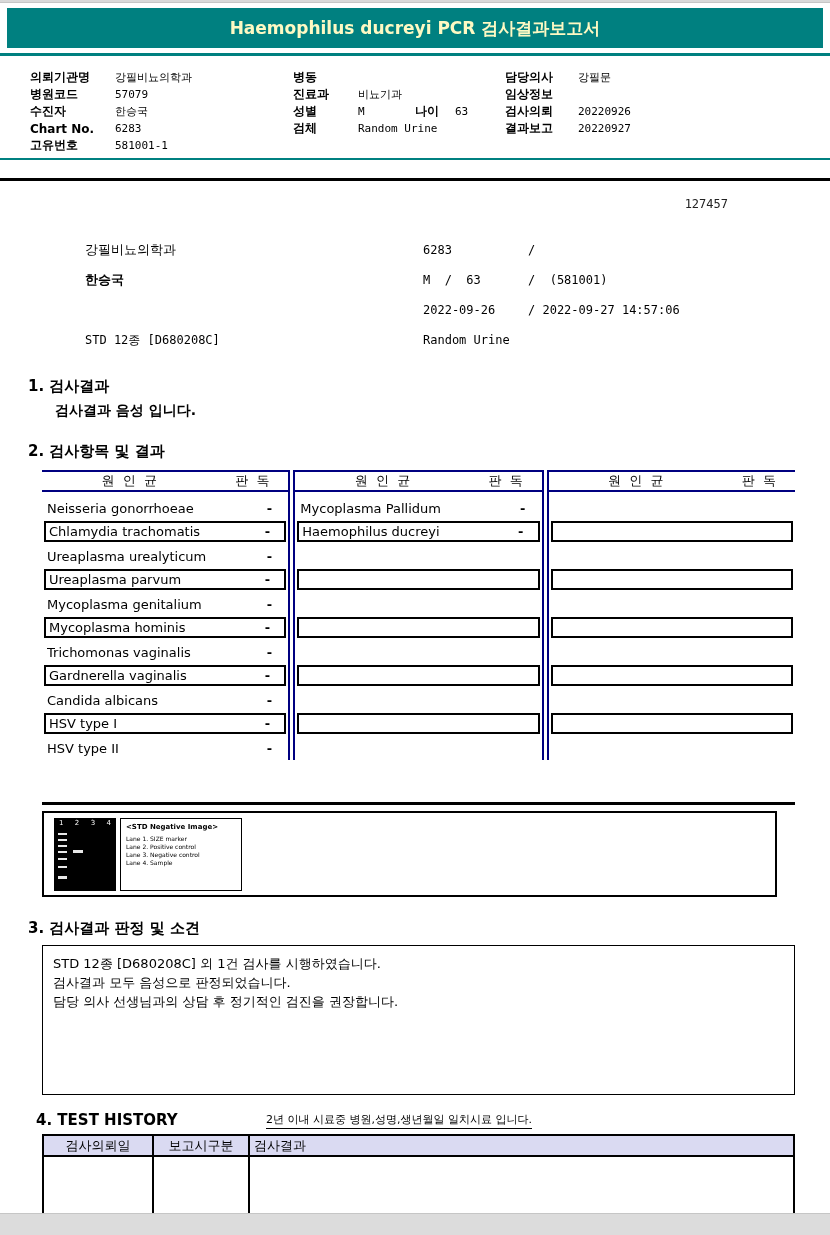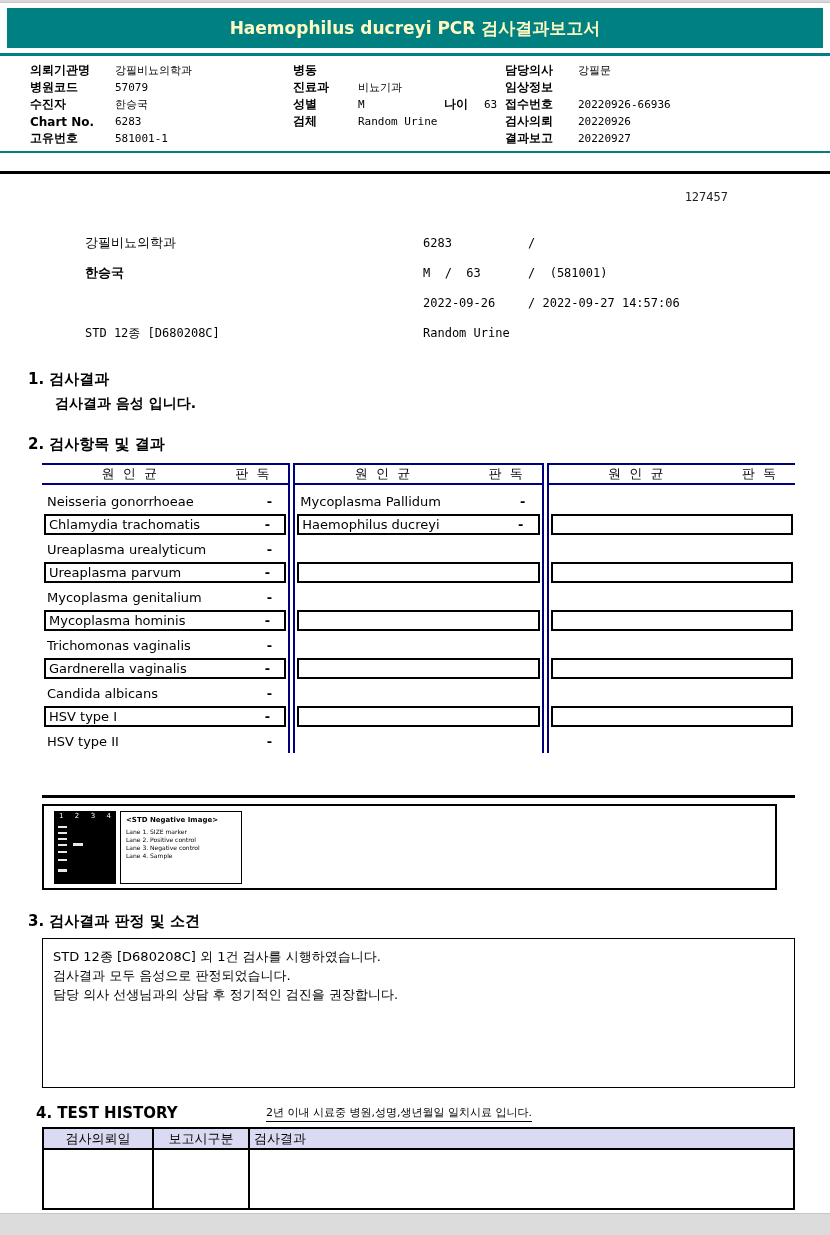--- a/index.html
+++ b/index.html
@@ -14,31 +14,31 @@
     margin:5px 7px 0 7px; height:40px; line-height:40px;
     background:#008080; color:#fef9c3; text-align:center;
     font-size:17px; font-weight:bold;
   }
   .teal-line { height:3px; background:#008080; margin-top:5px; }
   .teal-line2 { height:2px; background:#008080; }
   .black-line { height:3px; background:#000; }
   .gap18 { height:18px; }
 
   
-  .info { display:flex; padding:6px 0 4px 30px; font-size:12px; }
+  .info { display:flex; padding:13px 0 4px 30px; font-size:12px; }
   .info .c1 { width:263px; }
   .info .c2 { width:212px; }
   .info .c3 { flex:1; }
   .hrow { display:flex; height:17px; align-items:center; white-space:pre; }
   .c1 .hlabel { font-weight:bold; width:85px; }
   .c2 .hlabel { font-weight:bold; width:65px; }
   .c3 .hlabel { font-weight:bold; width:73px; }
   .hval { font-family:"DejaVu Sans Mono","Liberation Mono",monospace; font-size:11px; }
   .c2 .sexv { width:57px; }
-  .c2 .hlabel2 { font-weight:bold; width:40px;margin-left:29px; }
+  .c2 .hlabel2 { font-weight:bold; width:40px; }
 
   .docno { text-align:right; padding-right:102px; font-size:12px; margin-top:16px; height:14px; color:#222; }
 
   
   .summary { margin-top:24px; }
   .srow { display:flex; height:30px; align-items:center; font-size:13px; }
   .sleft { width:423px; padding-left:85px; }
   .sv1 { width:105px; white-space:pre; }
   .sv2 { white-space:pre; }
   .mono { font-family:"DejaVu Sans Mono","Liberation Mono",monospace; font-size:12px; }
@@ -112,21 +112,20 @@
     <div class="hrow"><span class="hlabel">병동</span><span class="hval"></span></div>
     <div class="hrow"><span class="hlabel">진료과</span><span class="hval">비뇨기과</span></div>
     <div class="hrow">
       <span class="hlabel">성별</span><span class="hval sexv">M</span><span class="hlabel2">나이</span><span class="hval">63</span>
     </div>
     <div class="hrow"><span class="hlabel">검체</span><span class="hval">Random Urine</span></div>
   </div>
   <div class="c3">
     <div class="hrow"><span class="hlabel">담당의사</span><span class="hval">강필문</span></div>
     <div class="hrow"><span class="hlabel">임상정보</span><span class="hval"></span></div>
-    <div class="hrow"><span class="hlabel">접수번호</span><span class="hval">20220926-66936</span></div>
     <div class="hrow"><span class="hlabel">검사의뢰</span><span class="hval">20220926</span></div>
     <div class="hrow"><span class="hlabel">결과보고</span><span class="hval">20220927</span></div>
   </div>
 </div>
 
 <div class="teal-line2"></div>
 <div class="gap18"></div>
 <div class="black-line"></div>
 
 <div class="docno mono">127457</div>

